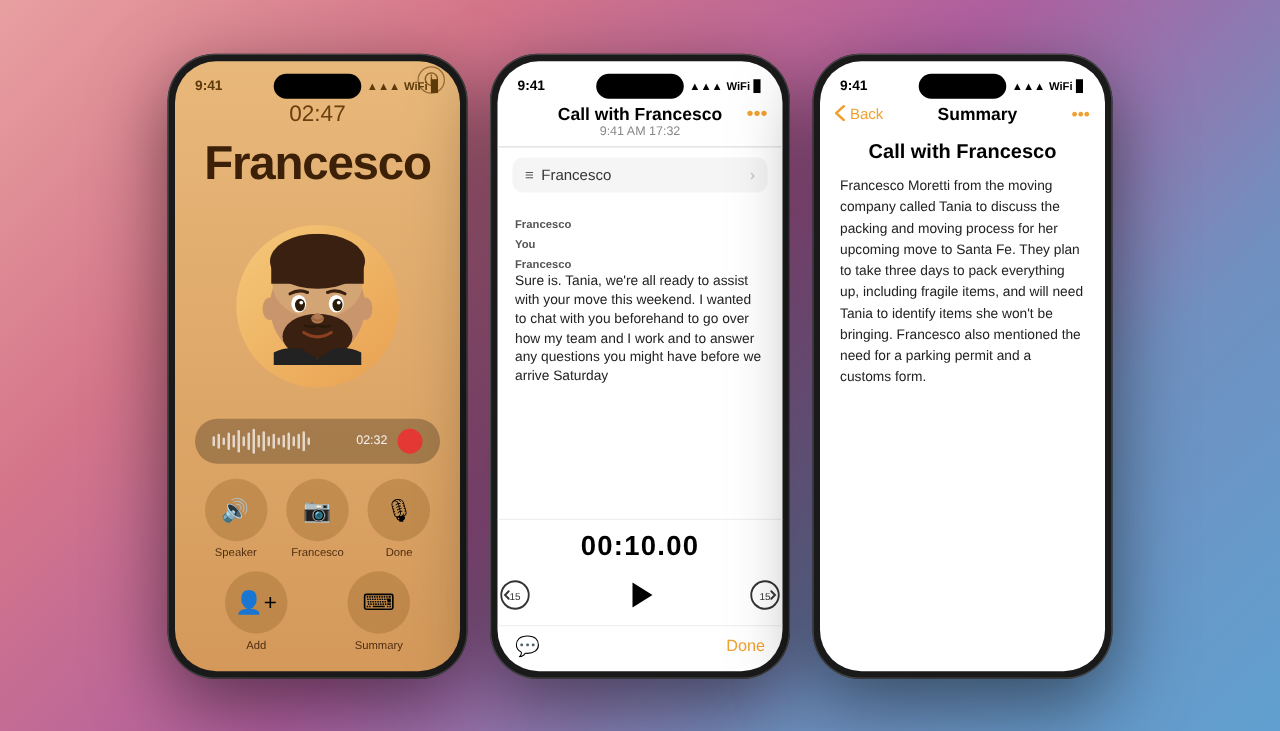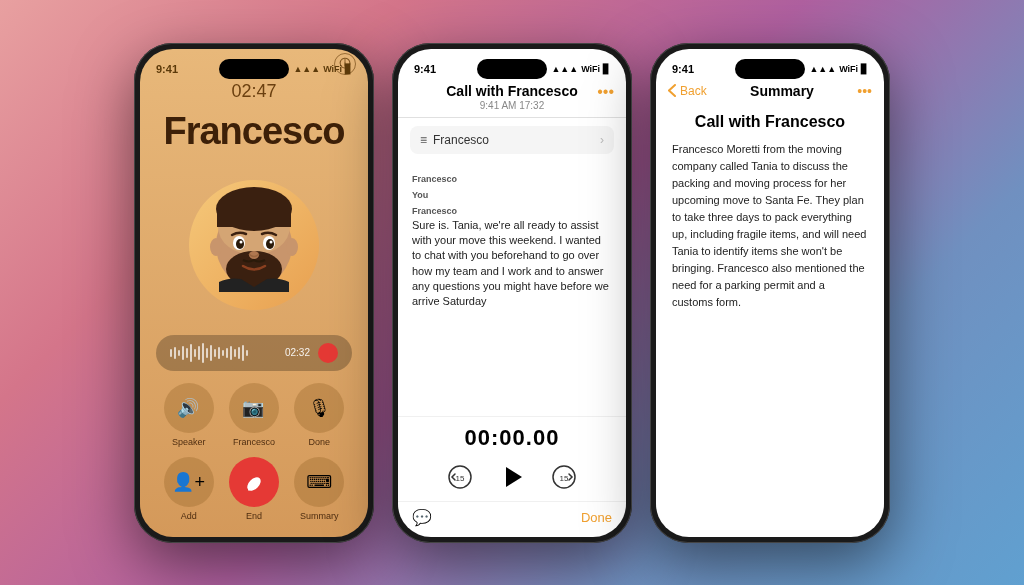--- a/index.html
+++ b/index.html
@@ -278,21 +278,21 @@
     .playback-timer {
       font-size: 22px;
       font-weight: 700;
       color: #000;
       letter-spacing: 1px;
       margin-bottom: 8px;
     }
 
     .playback-controls {
       display: flex;
-      justify-content: center;
+      justify-content: space-between;
       align-items: center;
       gap: 20px;
     }
 
     .skip-btn {
       width: 28px;
       height: 28px;
       display: flex;
       align-items: center;
       justify-content: center;
@@ -467,29 +467,20 @@
           <span class="ctrl-label">Done</span>
         </div>
       </div>
 
       <div class="controls-row">
         <div class="ctrl-btn">
           <div class="ctrl-circle">👤+</div>
           <span class="ctrl-label">Add</span>
         </div>
         <div class="ctrl-btn">
-          <div class="ctrl-circle red">
-            <svg width="22" height="22" viewBox="0 0 22 22">
-              <path d="M3 14 Q11 8 19 14 L17 17 Q14 15 11 15 Q8 15 5 17 Z" fill="white" transform="rotate(135, 11, 14)"></path>
-              <ellipse cx="11" cy="13" rx="8" ry="5" fill="white" transform="rotate(135, 11, 13)"></ellipse>
-            </svg>
-          </div>
-          <span class="ctrl-label">End</span>
-        </div>
-        <div class="ctrl-btn">
           <div class="ctrl-circle">⌨</div>
           <span class="ctrl-label">Summary</span>
         </div>
       </div>
     </div>
   </div>
 </div>
 
 <div class="phone phone2">
   <div class="phone-inner" style="display:flex;flex-direction:column;">
@@ -520,21 +511,21 @@
     <div class="transcript-body">
       <div class="speaker-label">Francesco</div>
 
       <div class="speaker-label">You</div>
 
       <div class="speaker-label">Francesco</div>
       <div class="speaker-text">Sure is. Tania, we're all ready to assist with your move this weekend. I wanted to chat with you beforehand to go over how my team and I work and to answer any questions you might have before we arrive Saturday</div>
     </div>
 
     <div class="playback-area">
-      <div class="playback-timer">00:00.00</div>
+      <div class="playback-timer">00:10.00</div>
       <div class="playback-controls">
         <div class="skip-btn">
           <svg width="26" height="26" viewBox="0 0 26 26">
             <circle cx="13" cy="13" r="11" fill="none" stroke="#333" stroke-width="1.5"></circle>
             <text x="13" y="17" text-anchor="middle" font-size="8" fill="#333">15</text>
             <path d="M8 10 L5 13 L8 16" stroke="#333" stroke-width="1.5" fill="none" stroke-linecap="round"></path>
           </svg>
         </div>
         <div class="play-btn">
           <svg width="32" height="32" viewBox="0 0 32 32">

